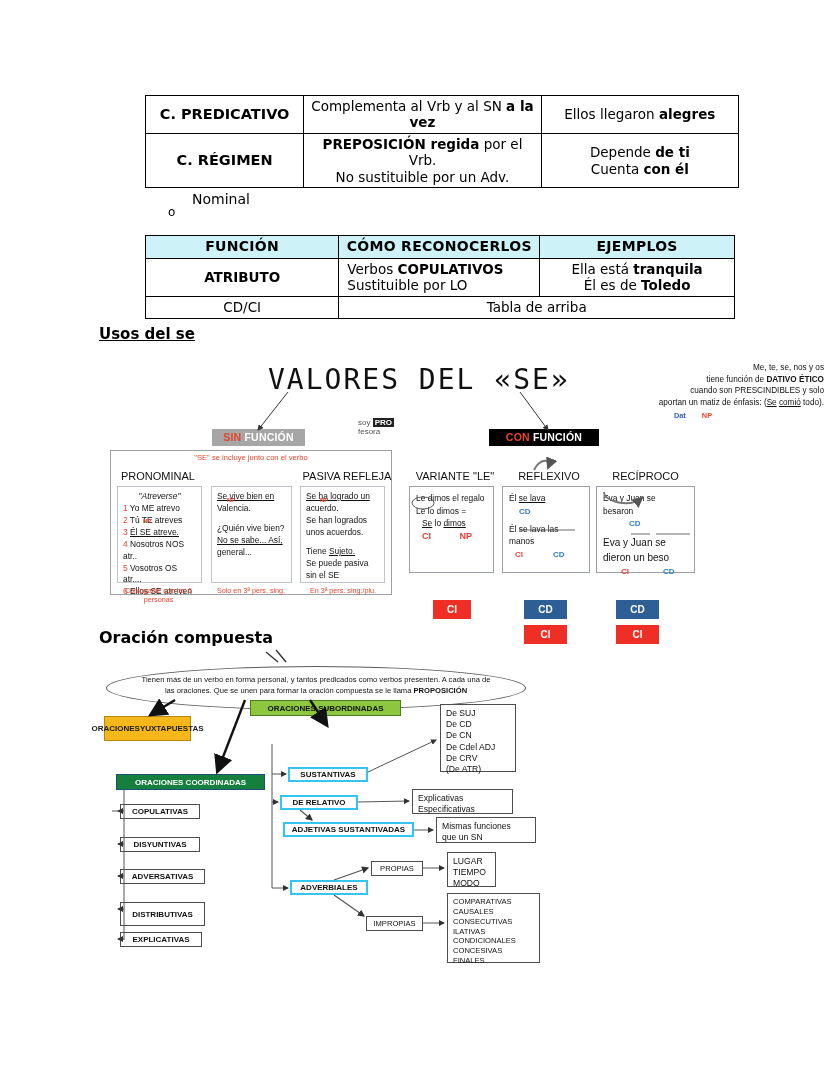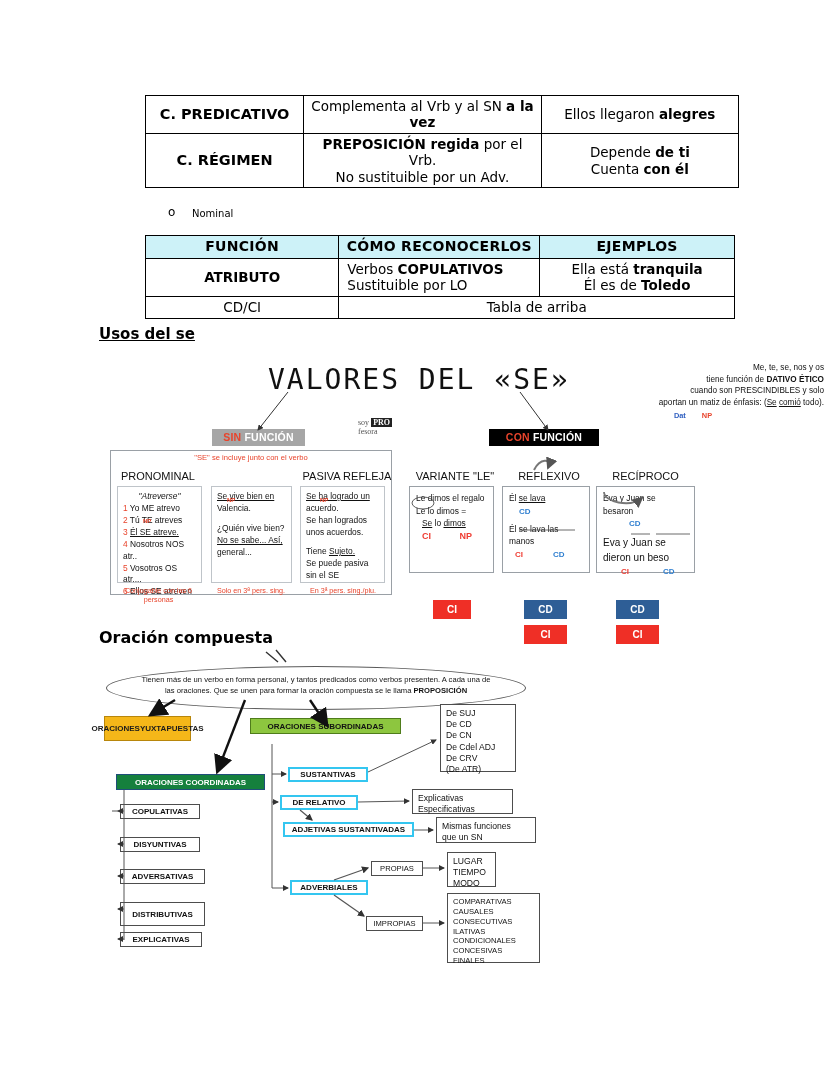--- a/index.html
+++ b/index.html
@@ -67,21 +67,21 @@
     position:absolute;height:17px;line-height:17px;text-align:center;
     font-size:10.5px;font-weight:bold;letter-spacing:.2px;
   }
   #banner-sin{left:212px;top:429px;width:93px;background:#a6a6a6;color:#ffffff;}
   #banner-sin .red{color:#e8442c;}
   #banner-con{left:489px;top:429px;width:110px;background:#000000;color:#ffffff;}
   #banner-con .red{color:#e8442c;}
 
   .watermark{
     position:absolute;left:358px;top:419px;width:52px;
-    font-family:Liberation Serif, serif;font-size:8px;color:#555;line-height:1.1;
+    font-family:Liberation Sans, sans-serif;font-size:8px;color:#555;line-height:1.1;
   }
   .watermark .pro{background:#222;color:#fff;font-weight:bold;padding:0 2px;}
 
   
   #panel-sin{
     left:110px;top:450px;width:282px;height:145px;
     border:1px solid #9aa0a6;background:#fff;
   }
   .note-red{
     position:absolute;width:100%;text-align:center;top:2px;
@@ -155,21 +155,21 @@
     </tr>
     <tr>
       <td class="c1">C. RÉGIMEN</td>
       <td class="c2"><b>PREPOSICIÓN regida</b><span> por el Vrb.</span><br><span>No sustituible por un Adv.</span></td>
       <td class="c3"><span>Depende </span><b>de ti</b><br><span>Cuenta </span><b>con él</b></td>
     </tr>
   </tbody>
     </table>
 
   <div class="abs comic" style="left:168px;top:205px;font-size:12px;">o</div>
-  <div class="abs comic" style="left:192px;top:208px;font-size:10px;">Nominal</div>
+  <div class="abs comic" style="left:192px;top:191px;font-size:14px;">Nominal</div>
 
   <table class="t" id="table2">
     <thead>
     <tr>
       <td class="c1">FUNCIÓN</td>
       <td class="c2">CÓMO RECONOCERLOS</td>
       <td class="c3">EJEMPLOS</td>
     </tr>
     </thead>
     <tbody>
@@ -293,21 +293,21 @@
     <span>se le llama </span><b>PROPOSICIÓN</b>
   </div>
 
   <div class="fbox yellow" style="left:104px;top:716px;width:87px;height:25px;flex-direction:row;">
     <span>ORACIONES</span>
     <span>YUXTAPUESTAS</span>
   </div>
 
   <div class="fbox blue" style="left:116px;top:774px;width:149px;height:16px;">ORACIONES COORDINADAS</div>
 
-  <div class="fbox green" style="left:250px;top:718px;width:151px;height:16px;">ORACIONES SUBORDINADAS</div>
+  <div class="fbox green" style="left:250px;top:700px;width:151px;height:16px;">ORACIONES SUBORDINADAS</div>
 
   <div class="fbox plain" style="left:120px;top:804px;width:80px;height:15px;">COPULATIVAS</div>
   <div class="fbox plain" style="left:120px;top:837px;width:80px;height:15px;">DISYUNTIVAS</div>
   <div class="fbox plain" style="left:120px;top:869px;width:85px;height:15px;">ADVERSATIVAS</div>
   <div class="fbox plain" style="left:120px;top:902px;width:85px;height:24px;">DISTRIBUTIVAS</div>
   <div class="fbox plain" style="left:120px;top:932px;width:82px;height:15px;">EXPLICATIVAS</div>
 
   <div class="fbox cyan" style="left:288px;top:767px;width:80px;height:15px;">SUSTANTIVAS</div>
   <div class="fbox cyan" style="left:280px;top:795px;width:78px;height:15px;">DE RELATIVO</div>
   <div class="fbox cyan" style="left:283px;top:822px;width:131px;height:15px;">ADJETIVAS SUSTANTIVADAS</div>

